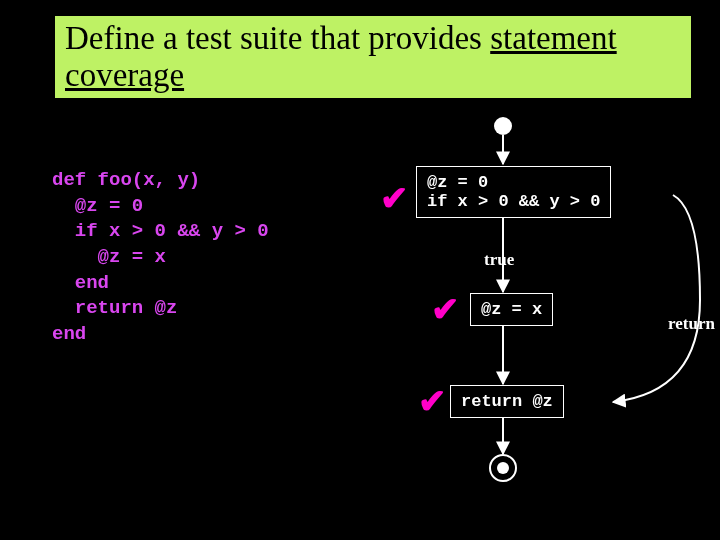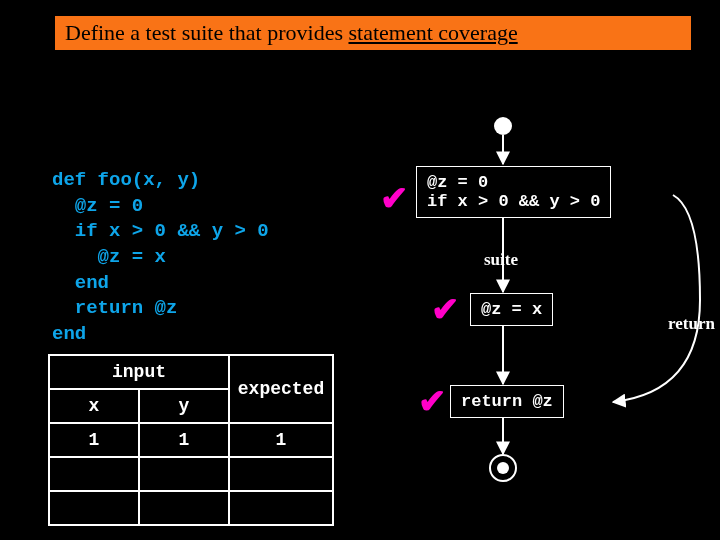--- a/index.html
+++ b/index.html
@@ -1,19 +1,19 @@
 <!DOCTYPE html>
 <html><head>
 <meta charset="utf-8">
 <style>
   html,body{margin:0;padding:0;width:720px;height:540px;background:#000;color:#fff;font-family:Georgia,serif;overflow:hidden}
   .slide{position:relative;width:720px;height:540px}
-  .title{position:absolute;left:55px;top:16px;font-size:22px;color:#000;background:#f97316;padding:4px 10px;width:616px}
+  .title{position:absolute;left:55px;top:16px;font-size:33px;color:#000;background:#bef264;padding:4px 10px;width:616px}
   .title .u{text-decoration:underline}
-  .code{position:absolute;left:52px;top:168px;font-family:"Courier New",monospace;font-size:19px;font-weight:bold;line-height:1.35;white-space:pre;color:#0ea5e9}
+  .code{position:absolute;left:52px;top:168px;font-family:"Courier New",monospace;font-size:19px;font-weight:bold;line-height:1.35;white-space:pre;color:#d946ef}
   .tbl{position:absolute;left:48px;top:354px;border-collapse:collapse;font-family:"Courier New",monospace;font-size:18px;font-weight:bold;table-layout:fixed}
   .tbl td,.tbl th{border:2px solid #fff;text-align:center;height:30px}
   .tbl th{font-weight:bold}
   .tbl .w1{width:86px}
   .tbl .w2{width:100px}
   .node{position:absolute;background:#000;border:1.5px solid #fff;font-family:"Courier New",monospace;font-size:17px;font-weight:bold;white-space:pre;padding:6px 10px;color:#fff}
   .check{position:absolute;color:#ff00c8;font-size:34px;font-weight:bold}
   .lbl{position:absolute;font-family:Georgia,serif;font-size:17px;font-weight:bold;color:#fff}
   svg.graph{position:absolute;left:0;top:0;width:720px;height:540px;pointer-events:none}
   .dot{fill:#fff}
@@ -30,47 +30,20 @@
   </div>
 
   <div class="code">def foo(x, y)
   @z = 0
   if x &gt; 0 &amp;&amp; y &gt; 0
     @z = x
   end
   return @z
 end</div>
 
-  <table class="tbl">
-    <tbody>
-        <tr>
-      <th colspan="2" class="w1">input</th>
-      <th rowspan="2" class="w2">expected</th>
-    </tr>
-    <tr>
-      <th class="w1">x</th>
-      <th class="w1">y</th>
-    </tr>
-    <tr>
-      <td class="w1">1</td>
-      <td class="w1">1</td>
-      <td class="w2">1</td>
-    </tr>
-    <tr>
-      <td class="w1"></td>
-      <td class="w1"></td>
-      <td class="w2"></td>
-    </tr>
-    <tr>
-      <td class="w1"></td>
-      <td class="w1"></td>
-      <td class="w2"></td>
-    </tr>
-  </tbody>
-    </table>
 
   <svg class="graph">
     <defs>
       <marker id="ah" viewBox="0 0 10 10" refX="9" refY="5" markerWidth="7" markerHeight="7" orient="auto">
         <path d="M0 0 L10 5 L0 10 z" fill="#fff"></path>
       </marker>
     </defs>
     <circle class="dot" cx="503" cy="126" r="9"></circle>
     <path class="arrow" d="M503 135 L503 164"></path>
     <path class="arrow" d="M503 216 L503 292"></path>
@@ -79,20 +52,20 @@
     <path class="arrow" d="M503 417 L503 454"></path>
     <circle class="ring" cx="503" cy="468" r="13"></circle>
     <circle class="dot" cx="503" cy="468" r="6"></circle>
   </svg>
 
   <div class="node" style="left:416px;top:166px">@z = 0
 if x &gt; 0 &amp;&amp; y &gt; 0</div>
   <div class="node" style="left:470px;top:293px">@z = x</div>
   <div class="node" style="left:450px;top:385px">return @z</div>
 
-  <div class="lbl" style="left:484px;top:250px">suite</div>
+  <div class="lbl" style="left:484px;top:250px">true</div>
   <div class="lbl" style="left:668px;top:314px">return</div>
 
   <div class="check" style="left:380px;top:178px">✔</div>
   <div class="check" style="left:431px;top:289px">✔</div>
   <div class="check" style="left:418px;top:381px">✔</div>
 
 </div>
 
 </body></html>

